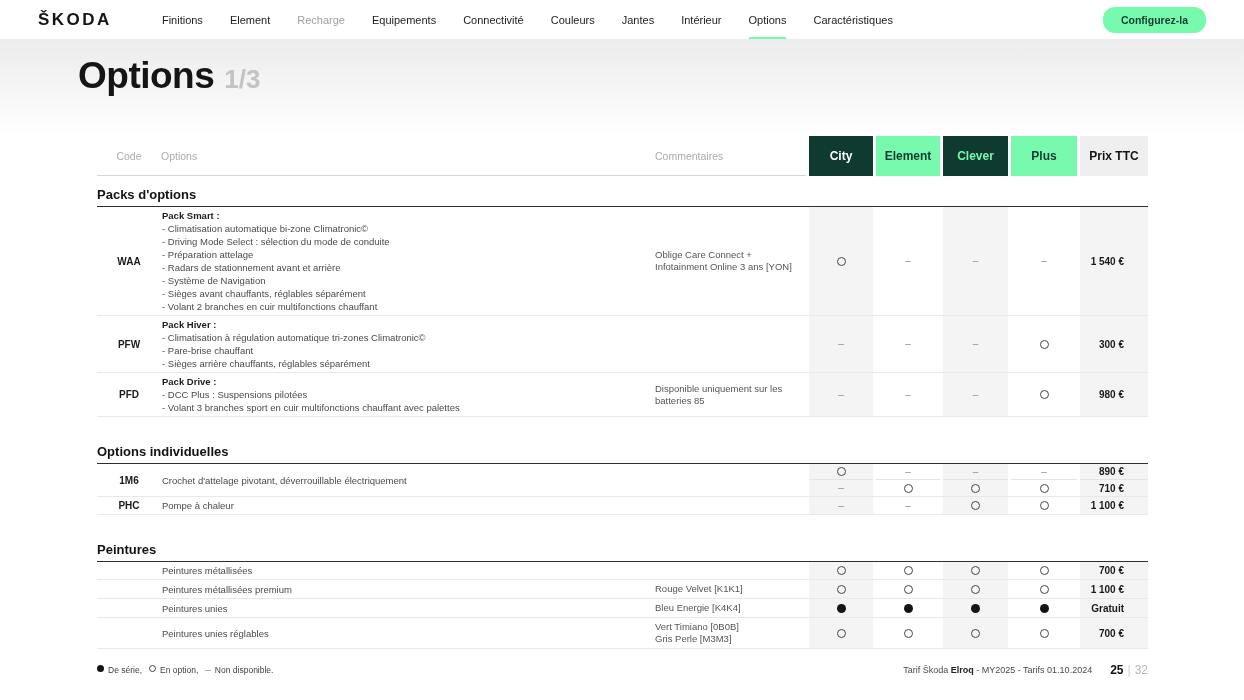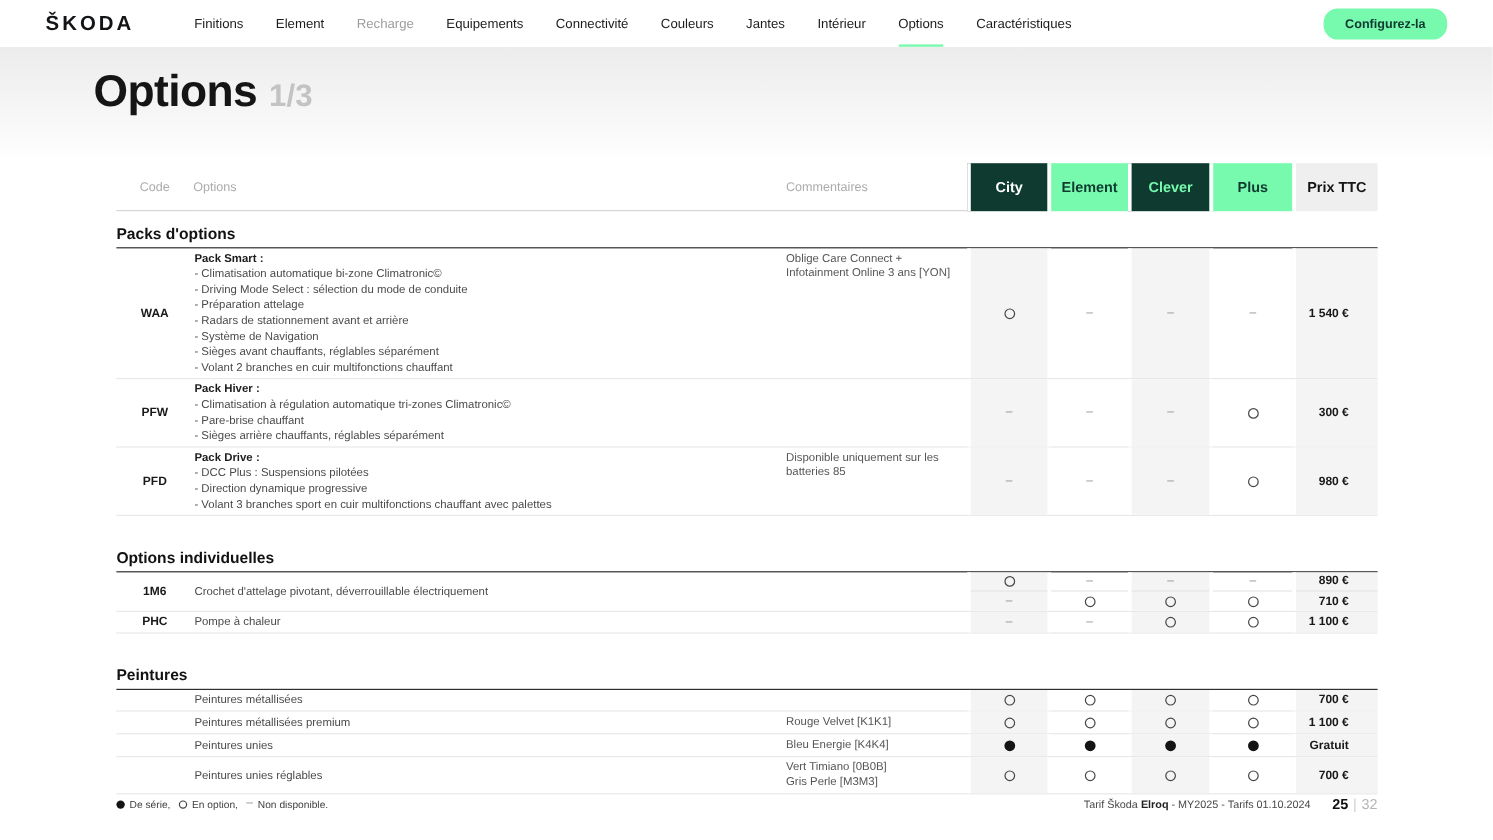--- a/index.html
+++ b/index.html
@@ -35,38 +35,38 @@
 
   .section{margin-top:9px}
   .section + .section{margin-top:25px}
   .section-title{font-size:13px;font-weight:700;color:#121212;padding:2px 0 4px;border-bottom:1px solid #2e2e2e}
   .row{border-bottom:1px solid #e8e8e8;min-height:16px}
   .cell{min-width:0}
   .code{display:flex;align-items:center;justify-content:center;font-size:10px;font-weight:700;color:#1a1a1a}
   .opts{padding:2px 8px 2px 1px;font-size:9.5px;line-height:13px;color:#4a4a4a}
   .opts.center{display:flex;align-items:center}
   .opt-title{font-weight:700;color:#1c1c1c}
-  .comment{display:flex;flex-direction:column;font-size:9.5px;line-height:12px;color:#555;padding:3px 10px 3px 0}
+  .comment{display:flex;flex-direction:column;justify-content:center;font-size:9.5px;line-height:12px;color:#555;padding:3px 10px 3px 0}
   .mark{display:flex;align-items:center;justify-content:center;border-left:3px solid #fff}
   .mark.split,.price.split{flex-direction:column;justify-content:stretch;padding:0}
   .striped{background:#f4f4f4}
   .price{display:flex;align-items:center;justify-content:flex-end;padding-right:24px;font-size:10px;font-weight:700;color:#191919;border-left:3px solid #fff}
   .half{height:16px;display:flex;align-items:center;justify-content:center;width:100%}
   .half.right{justify-content:flex-end;padding-right:24px}
   .half.sep{border-bottom:1px solid #e4e4e4}
   .dot{width:9px;height:9px;border-radius:50%;flex:0 0 auto}
   .dot.open{border:1px solid #454545}
   .dot.filled{background:#141414}
   .dash{color:#8f8f8f;font-size:10px;line-height:1}
 
   
   .footer{position:absolute;left:97px;right:96px;top:663px;display:flex;justify-content:space-between;align-items:center}
   .legend{display:flex;align-items:center;gap:7px;font-size:8.5px;color:#3e3e3e}
   .legend .dot{width:7px;height:7px}
-  .legend-item{display:flex;align-items:center;gap:4px}
+  .legend-item{display:flex;align-items:flex-start;gap:4px}
   .doc{font-size:9px;color:#4a4a4a;display:flex;align-items:center;gap:18px}
   .doc b{color:#222}
   .pagenum{font-size:12px;color:#b5b5b5}
   .pagenum .cur{font-weight:700;color:#111}
   .pagenum .sep{color:#cfcfcf;margin:0 4px;font-weight:400}
 </style>
 </head>
 <body>
 
 <div class="page">
@@ -156,21 +156,20 @@
             <div class="cell mark">
               <span class="dot open"></span>
             </div>
             <div class="cell price striped">300 €</div>
           </div>
           <div class="row grid">
             <div class="cell code">PFD</div>
             <div class="cell opts">
               <div class="opt-title">Pack Drive  :</div>
               <div class="opt-item">- DCC Plus : Suspensions pilotées</div>
-              <div class="opt-item">- Direction dynamique progressive</div>
               <div class="opt-item">- Volant 3 branches sport en cuir multifonctions chauffant avec palettes</div>
             </div>
             <div class="cell comment">
               <div>Disponible uniquement sur les batteries 85</div>
             </div>
             <div class="cell mark striped">
               <span class="dash">–</span>
             </div>
             <div class="cell mark">
               <span class="dash">–</span>

